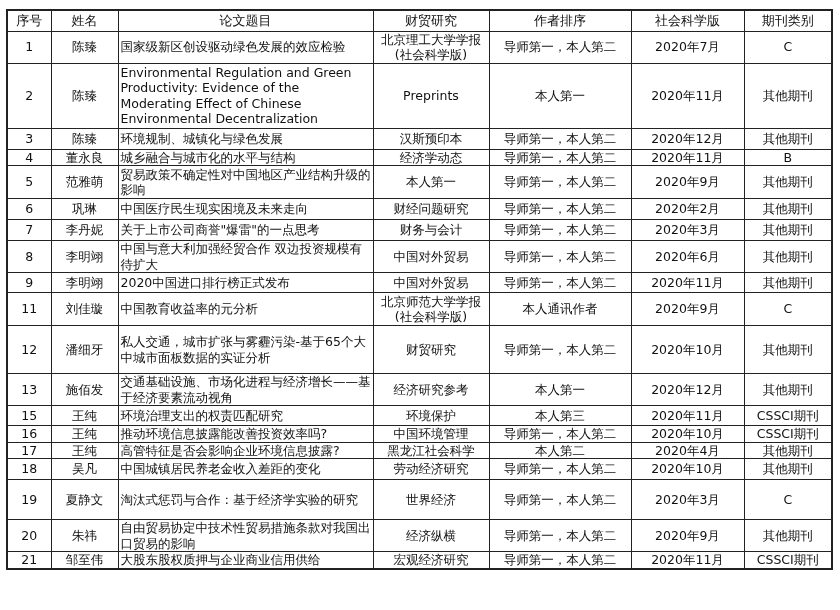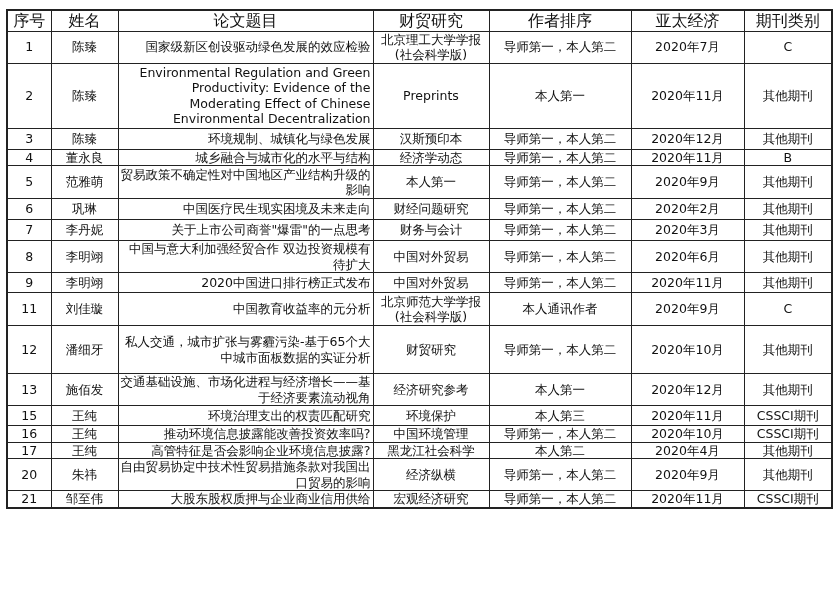--- a/index.html
+++ b/index.html
@@ -2,23 +2,23 @@
 <html><head>
 <meta charset="utf-8">
 <style>
   html, body { margin: 0; padding: 0; background: #ffffff; }
   body { width: 840px; height: 610px; position: relative; overflow: hidden;
          font-family: "DejaVu Sans", "Liberation Sans", sans-serif; color: #111; }
   table.pubs { position: absolute; left: 6px; top: 9px; border-collapse: collapse;
                table-layout: fixed; width: 825px; border: 2px solid #222; }
   table.pubs th, table.pubs td { border: 1px solid #222; padding: 0 2px; font-size: 12.5px;
                line-height: 15.5px; vertical-align: middle; overflow: hidden; font-weight: normal; }
-  table.pubs th { text-align: center; font-size: 16px; }
+  table.pubs th { text-align: center; font-size: 13px; }
   td.c { text-align: center; }
-  td.l { text-align: right; }
+  td.l { text-align: left; }
   td.en { font-size: 12.5px; line-height: 16px; }
 </style>
 </head>
 <body>
 
 <table class="pubs">
   <colgroup>
     <col style="width:44px">
       <col style="width:67px">
       <col style="width:255px">
@@ -27,21 +27,21 @@
       <col style="width:113px">
       <col style="width:88px">
   </colgroup>
   <thead>
     <tr style="height:21px">
       <th>序号</th>
       <th>姓名</th>
       <th>论文题目</th>
       <th>财贸研究</th>
       <th>作者排序</th>
-      <th>亚太经济</th>
+      <th>社会科学版</th>
       <th>期刊类别</th>
     </tr>
   </thead>
   <tbody id="tbody">
       <tr style="height: 32px;">
         <td class="c">1</td>
         <td class="c">陈臻</td>
         <td class="l">国家级新区创设驱动绿色发展的效应检验</td>
         <td class="c">北京理工大学学报(社会科学版)</td>
         <td class="c">导师第一，本人第二</td>
@@ -167,20 +167,38 @@
       </tr>
       <tr style="height: 16px;">
         <td class="c">17</td>
         <td class="c">王纯</td>
         <td class="l">高管特征是否会影响企业环境信息披露?</td>
         <td class="c">黑龙江社会科学</td>
         <td class="c">本人第二</td>
         <td class="c">2020年4月</td>
         <td class="c">其他期刊</td>
       </tr>
+      <tr style="height: 21px;">
+        <td class="c">18</td>
+        <td class="c">吴凡</td>
+        <td class="l">中国城镇居民养老金收入差距的变化</td>
+        <td class="c">劳动经济研究</td>
+        <td class="c">导师第一，本人第二</td>
+        <td class="c">2020年10月</td>
+        <td class="c">其他期刊</td>
+      </tr>
+      <tr style="height: 40px;">
+        <td class="c">19</td>
+        <td class="c">夏静文</td>
+        <td class="l">淘汰式惩罚与合作：基于经济学实验的研究</td>
+        <td class="c">世界经济</td>
+        <td class="c">导师第一，本人第二</td>
+        <td class="c">2020年3月</td>
+        <td class="c">C</td>
+      </tr>
       <tr style="height: 31px;">
         <td class="c">20</td>
         <td class="c">朱祎</td>
         <td class="l">自由贸易协定中技术性贸易措施条款对我国出口贸易的影响</td>
         <td class="c">经济纵横</td>
         <td class="c">导师第一，本人第二</td>
         <td class="c">2020年9月</td>
         <td class="c">其他期刊</td>
       </tr>
       <tr style="height: 16px;">

